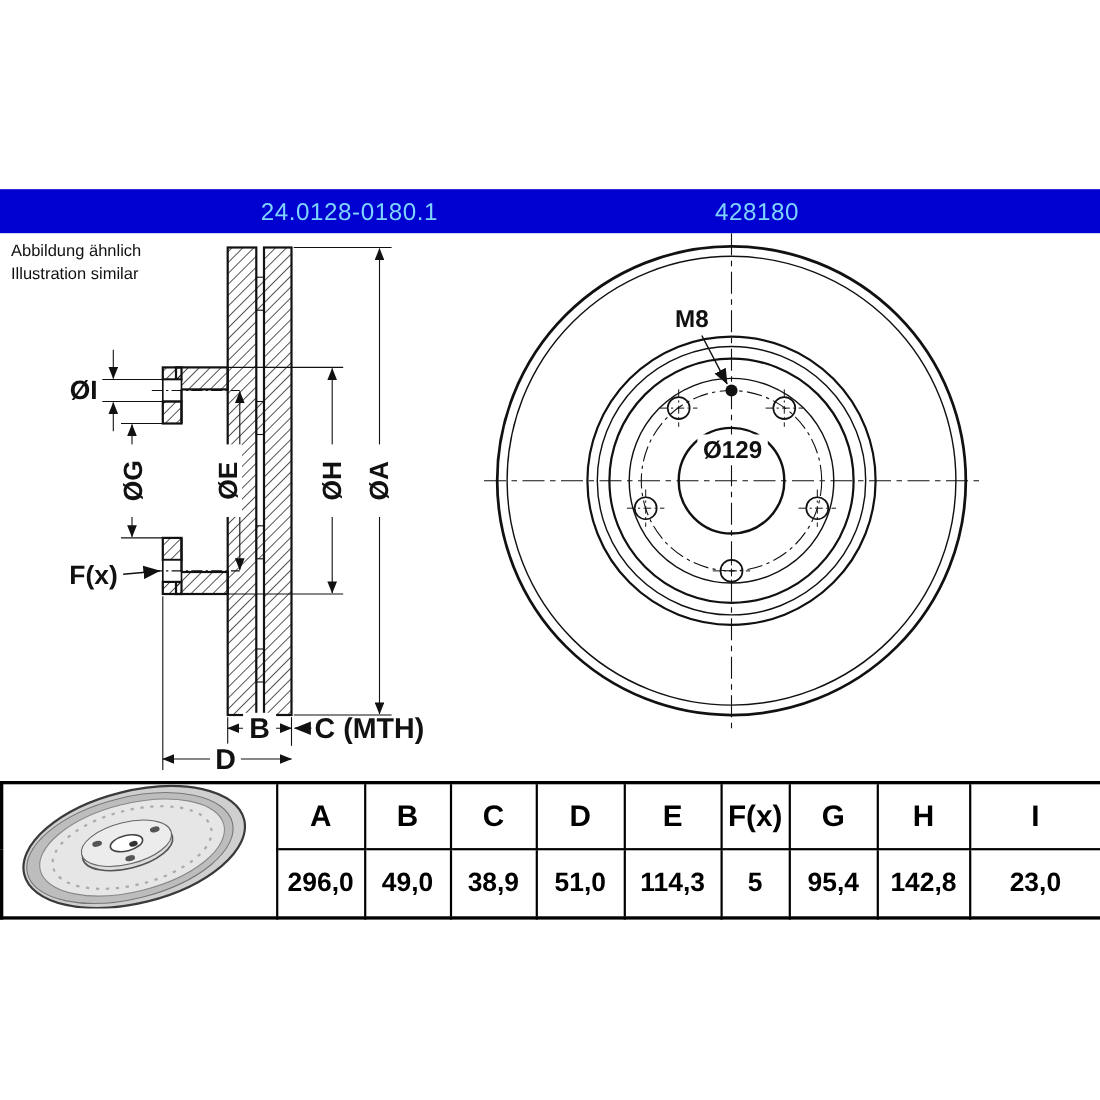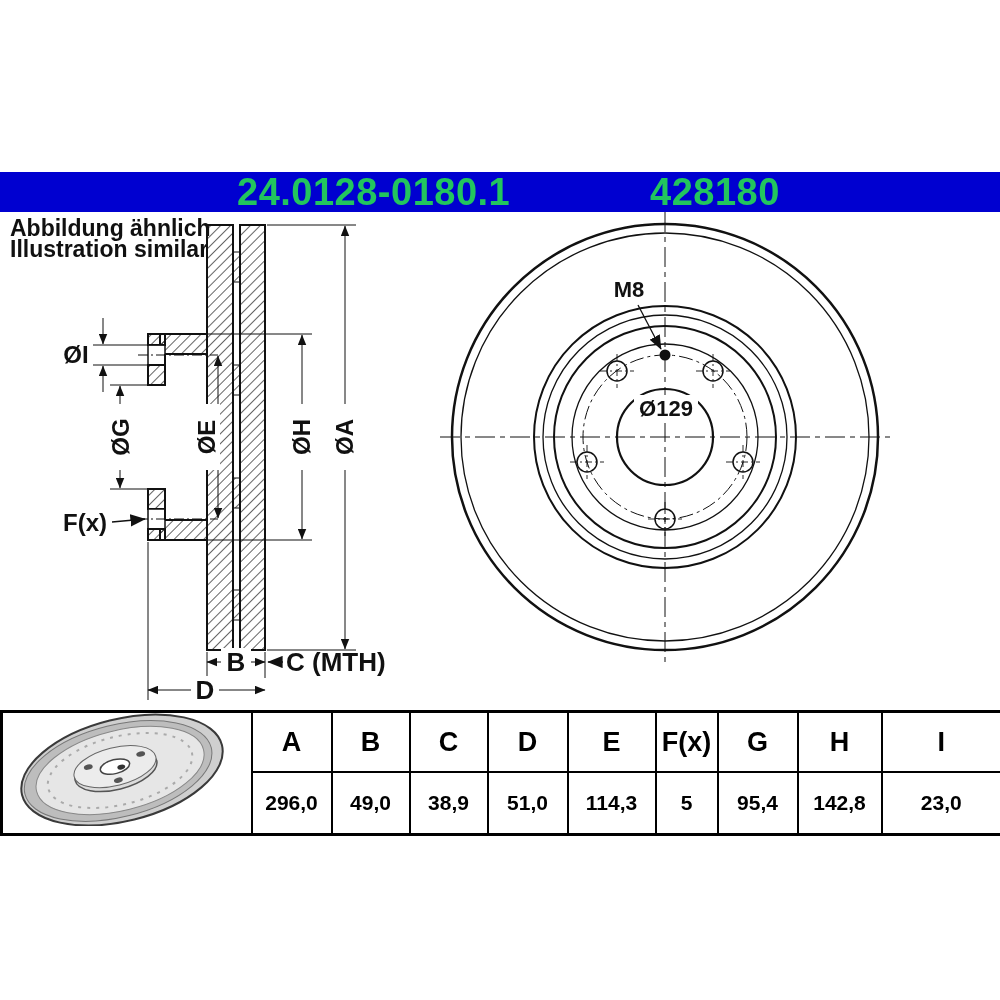--- a/index.html
+++ b/index.html
@@ -1,32 +1,32 @@
 <!DOCTYPE html>
 <html><head>
 <meta charset="utf-8">
 <style>
   html,body { margin:0; padding:0; background:#fff; }
   body { width:1000px; height:1000px; font-family:"Liberation Sans",sans-serif; }
   .page { position:relative; width:1000px; height:1000px; background:#fff; overflow:hidden; }
 
   .banner { position:absolute; left:0; top:172px; width:1000px; height:40px; background:#0000d0; }
-  .banner span { position:absolute; top:0; color:#22c55e; font-weight:bold; font-size:38px; line-height:41px; letter-spacing:0.5px; }
+  .banner span { position:absolute; top:0; color:#7dd3fc; font-weight:normal; font-size:22px; line-height:41px; letter-spacing:0.5px; }
   .banner .part { left:237px; }
   .banner .ref  { left:650px; }
 
-  .note { position:absolute; left:10px; top:218px; font-weight:bold; font-size:23px; line-height:21px; color:#101010; }
+  .note { position:absolute; left:10px; top:218px; font-weight:normal; font-size:15px; line-height:21px; color:#101010; }
 
   svg.draw { position:absolute; left:0; top:0; }
   svg text { font-family:"Liberation Sans",sans-serif; font-weight:bold; fill:#111; }
 
   table.spec { position:absolute; left:0; top:710px; width:1000px; border-collapse:collapse; table-layout:fixed; border:3px solid #000; }
   table.spec td { border:2px solid #000; text-align:center; vertical-align:middle; padding:0; color:#000; font-weight:bold; }
   table.spec tr.hrow td { font-size:27px; height:56px; }
-  table.spec tr.vrow td { font-size:21px; height:57px; }
+  table.spec tr.vrow td { font-size:24px; height:57px; }
   td.imgcell { background:#fff; }
 </style>
 </head>
 <body>
 
 <div class="page">
 
   <div class="banner">
     <span class="part">24.0128-0180.1</span>
     <span class="ref">428180</span>

